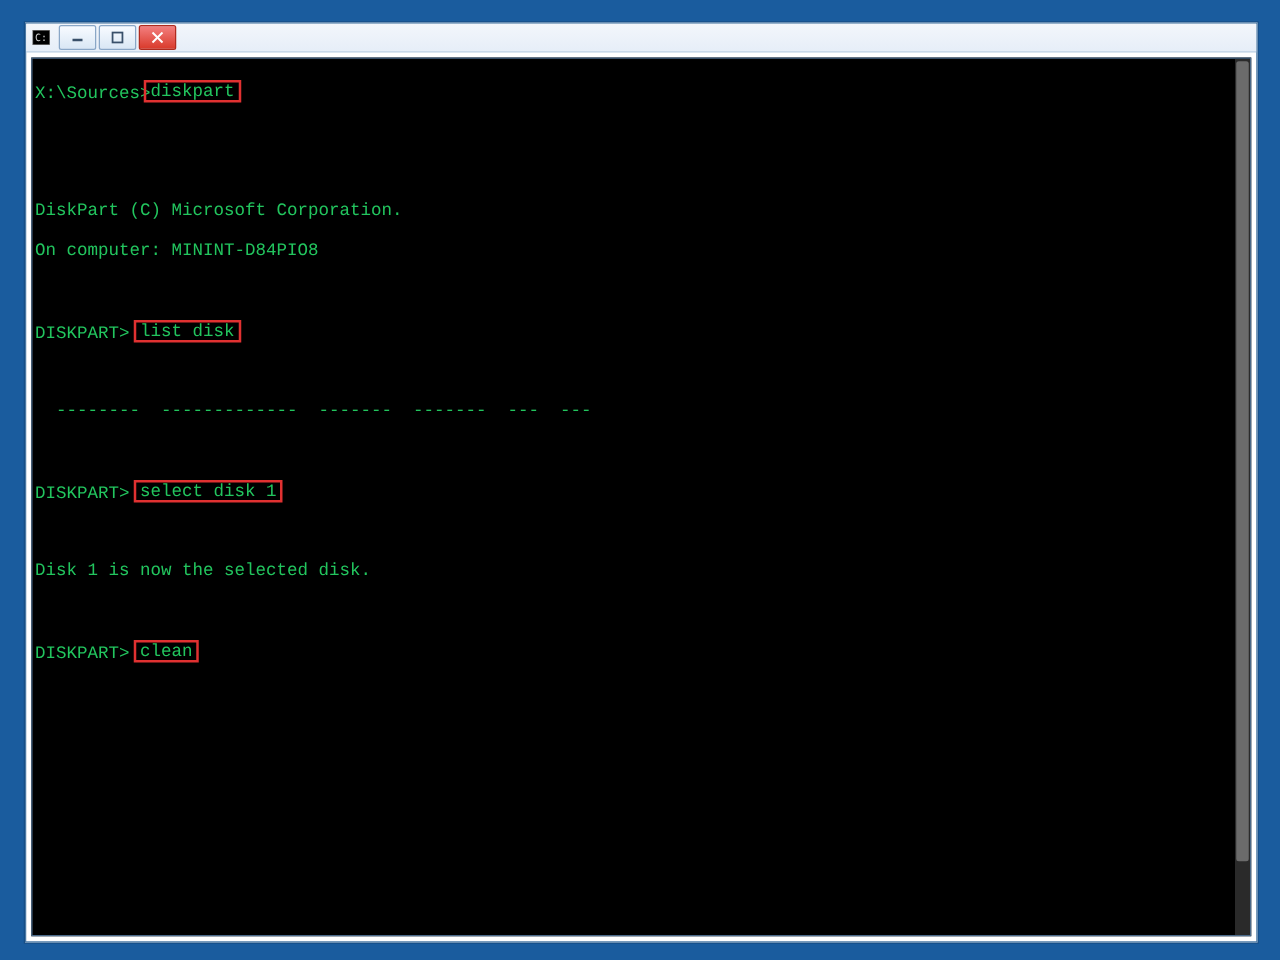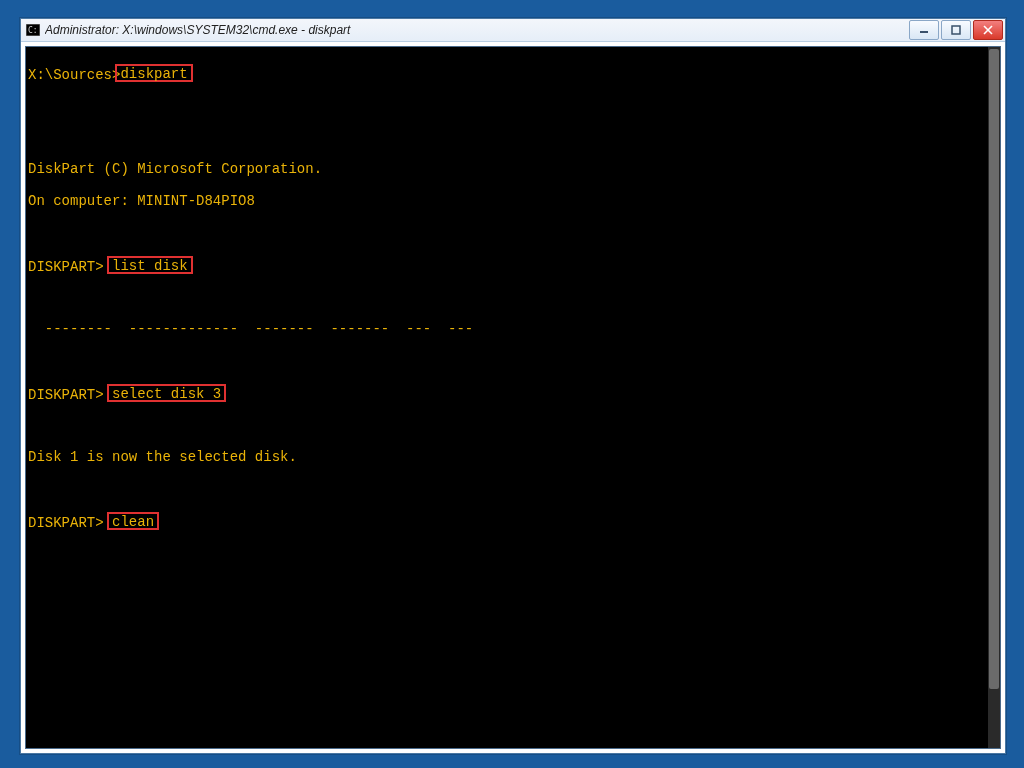--- a/index.html
+++ b/index.html
@@ -70,21 +70,21 @@
   .win-btn.close {
     background: linear-gradient(#f37f7f,#d93a2b);
     border-color: #b02a1e;
     color: #fff;
   }
   .win-btn svg { display:block; }
 
   .term-area {
     flex: 1;
     background: #000;
-    color: #eab308;
+    color: #22c55e;
     margin: 4px;
     border: 1px solid #4a6a8a;
     font-family: Consolas, "Courier New", monospace;
     font-size: 14px;
     line-height: 16px;
     position: relative;
     overflow: hidden;
   }
   .term-content {
     position: absolute;
@@ -134,21 +134,20 @@
 <body>
 
 <div class="window">
   <div class="titlebar">
     <span class="icon">
       <svg width="14" height="12" viewBox="0 0 14 12">
         <rect x="0" y="0" width="14" height="12" fill="#000" stroke="#888" stroke-width="1"></rect>
         <text x="2" y="9" font-size="8" fill="#ccc" font-family="monospace">C:</text>
       </svg>
     </span>
-    <span class="title">Administrator: X:\windows\SYSTEM32\cmd.exe - diskpart</span>
     <div class="win-controls">
       <div class="win-btn">
         <svg width="10" height="10">
             <line x1="1" y1="7" x2="9" y2="7" stroke="#39506a" stroke-width="2"></line>
           </svg>
       </div>
       <div class="win-btn">
         <svg width="10" height="10">
             <rect x="1" y="1" width="8" height="8" fill="none" stroke="#39506a" stroke-width="1.5"></rect>
           </svg>
@@ -167,21 +166,21 @@
 <span class="row"><span class="label">X:\Sources&gt;</span><span class="boxed">diskpart</span></span>
 <span class="row gap"></span>
 <span class="row gap"></span>
 <span class="row">DiskPart (C) Microsoft Corporation.</span>
 <span class="row">On computer: MININT-D84PIO8</span>
 <span class="row gap"></span>
 <span class="row"><span class="label">DISKPART&gt;</span> <span class="boxed">list disk</span></span>
 <span class="row gap"></span>
 <span class="row">  --------  -------------  -------  -------  ---  ---</span>
 <span class="row gap"></span>
-<span class="row"><span class="label">DISKPART&gt;</span> <span class="boxed">select disk 3</span></span>
+<span class="row"><span class="label">DISKPART&gt;</span> <span class="boxed">select disk 1</span></span>
 <span class="row gap"></span>
 <span class="row">Disk 1 is now the selected disk.</span>
 <span class="row gap"></span>
 <span class="row"><span class="label">DISKPART&gt;</span> <span class="boxed">clean</span></span>
 <span class="row gap"></span>
 <span class="row gap"></span>
 
 
 
 

